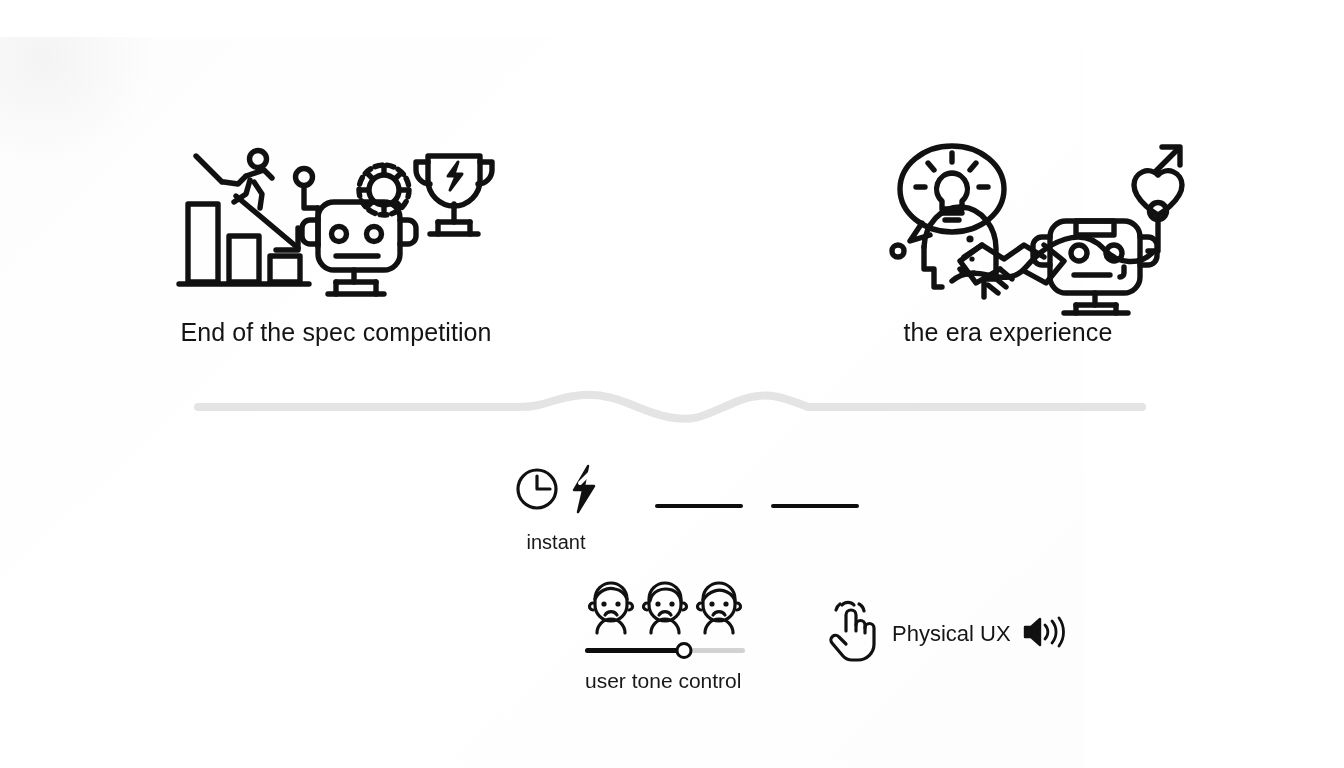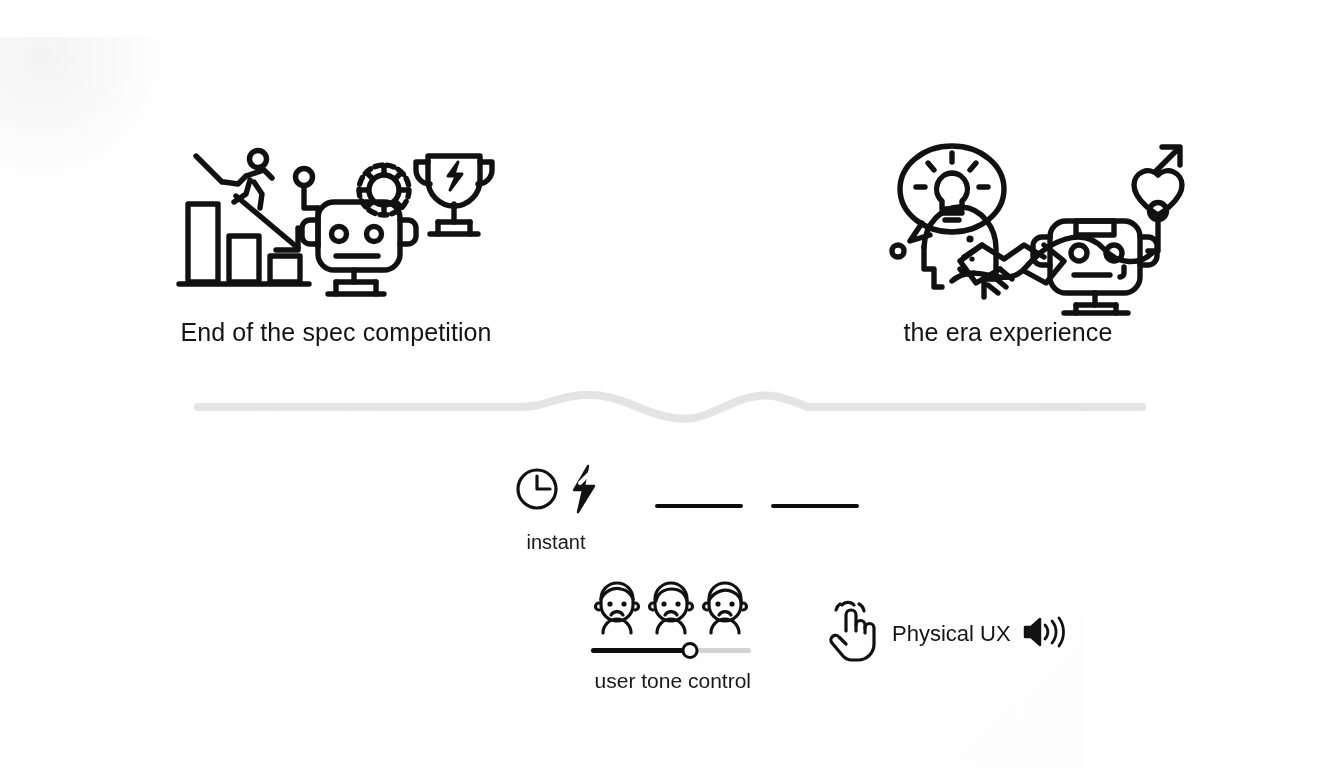--- a/index.html
+++ b/index.html
@@ -129,21 +129,21 @@
   }
 
   
   .tone-cluster {
     position: absolute;
     top: 118px;
     left: 585px;
     width: 166px;
     display: flex;
     flex-direction: column;
-    align-items: flex-end;
+    align-items: flex-start;
   }
   .faces {
     display: flex;
     gap: 2px;
     align-items: flex-end;
   }
   .slider {
     margin-top: 6px;
     width: 160px;
     height: 18px;

